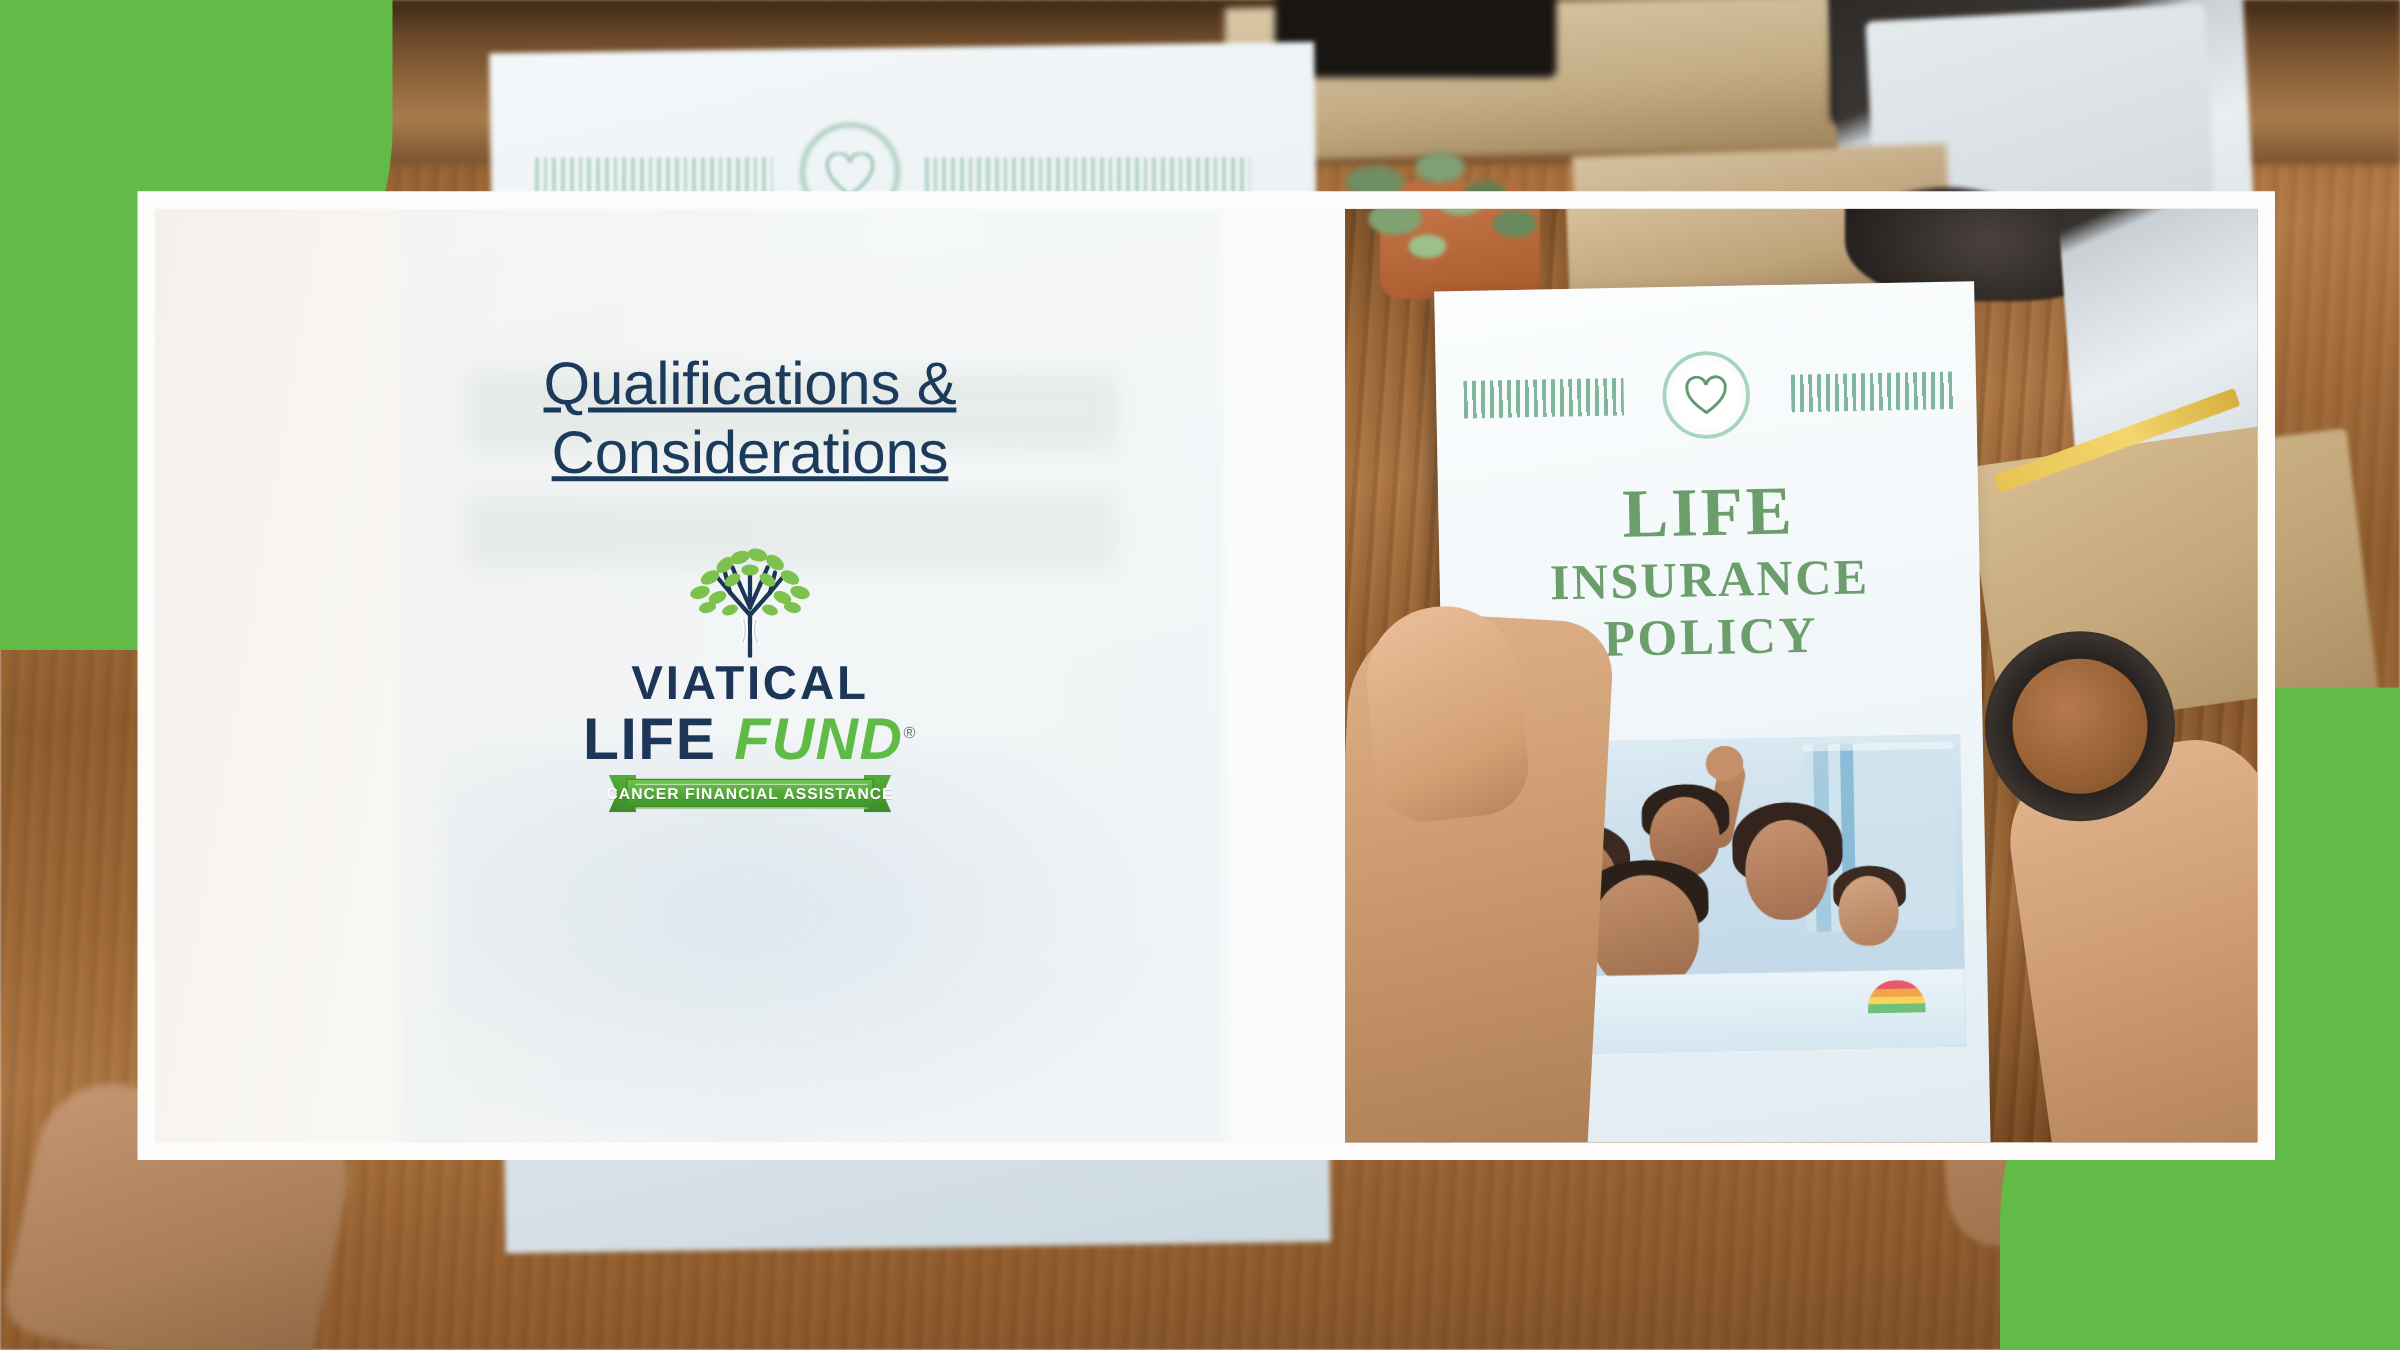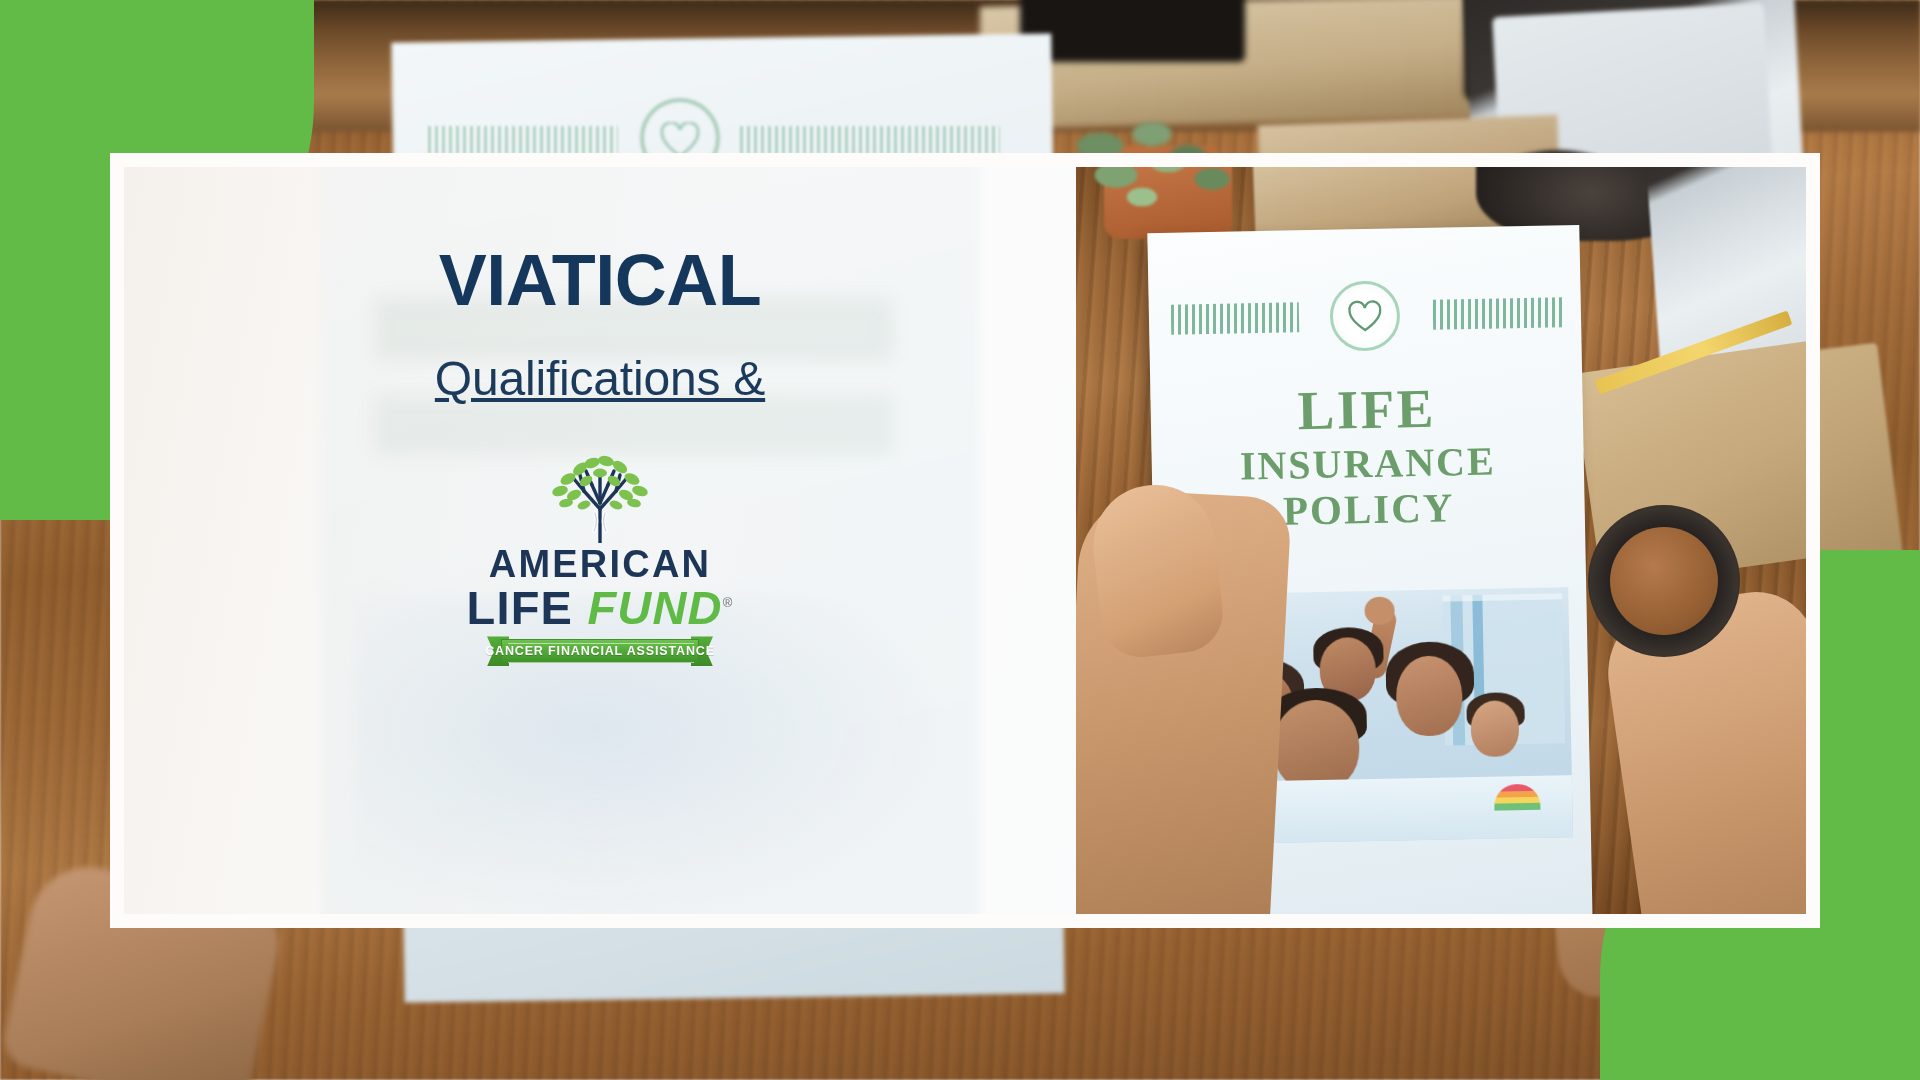--- a/index.html
+++ b/index.html
@@ -566,25 +566,25 @@
 
   <div class="card">
     <div class="card-inner">
 
       <div class="text-panel">
         <div class="panel-ghost"></div>
         <div class="panel-ghost2"></div>
         <div class="panel-ghost3"></div>
 
         <h1 class="headline">
-          <span class="ln">VIATICAL</span>
         </h1>
 
         <h2 class="subhead">
           <span class="ln">Qualifications &amp;</span>
+          <span class="ln">Considerations</span>
         </h2>
 
         <div class="logo">
           <svg class="logo-tree" viewBox="0 0 120 92">
 
             <g stroke="#1d3557" stroke-width="3.4" fill="none" stroke-linecap="round">
               <path d="M60 92 L60 56"></path>
               <path d="M60 58 L44 40"></path>
                 <path d="M60 58 L76 40"></path>
               <path d="M60 52 L52 34"></path>
@@ -615,21 +615,21 @@
               <ellipse cx="26" cy="52" rx="7" ry="4.2" transform="rotate(-12 26 52)"></ellipse>
               <ellipse cx="94" cy="52" rx="7" ry="4.2" transform="rotate(12 94 52)"></ellipse>
               <ellipse cx="44" cy="54" rx="6.6" ry="4" transform="rotate(-20 44 54)"></ellipse>
               <ellipse cx="76" cy="54" rx="6.6" ry="4" transform="rotate(20 76 54)"></ellipse>
             </g>
 
             <path d="M55 62 C57 68 57 74 54 80 M65 62 C63 68 63 74 66 80" stroke="#ffffff" stroke-width="4" fill="none" stroke-linecap="round"></path>
             <path d="M55 62 C57 68 57 74 54 80 M65 62 C63 68 63 74 66 80" stroke="#cfd9e4" stroke-width="1.4" fill="none" stroke-linecap="round"></path>
           </svg>
 
-          <div class="logo-word1">AMERICAN</div>
+          <div class="logo-word1">VIATICAL</div>
           <div class="logo-word2">
             <span class="logo-life">LIFE</span><span>&nbsp;</span><span class="logo-fund">FUND</span><span class="logo-reg">®</span>
           </div>
 
           <div class="ribbon">
             <span class="ribbon-tail-l"></span>
             <span class="ribbon-tail-r"></span>
             <span class="ribbon-body"></span>
             <span class="ribbon-text">CANCER FINANCIAL ASSISTANCE</span>
           </div>

